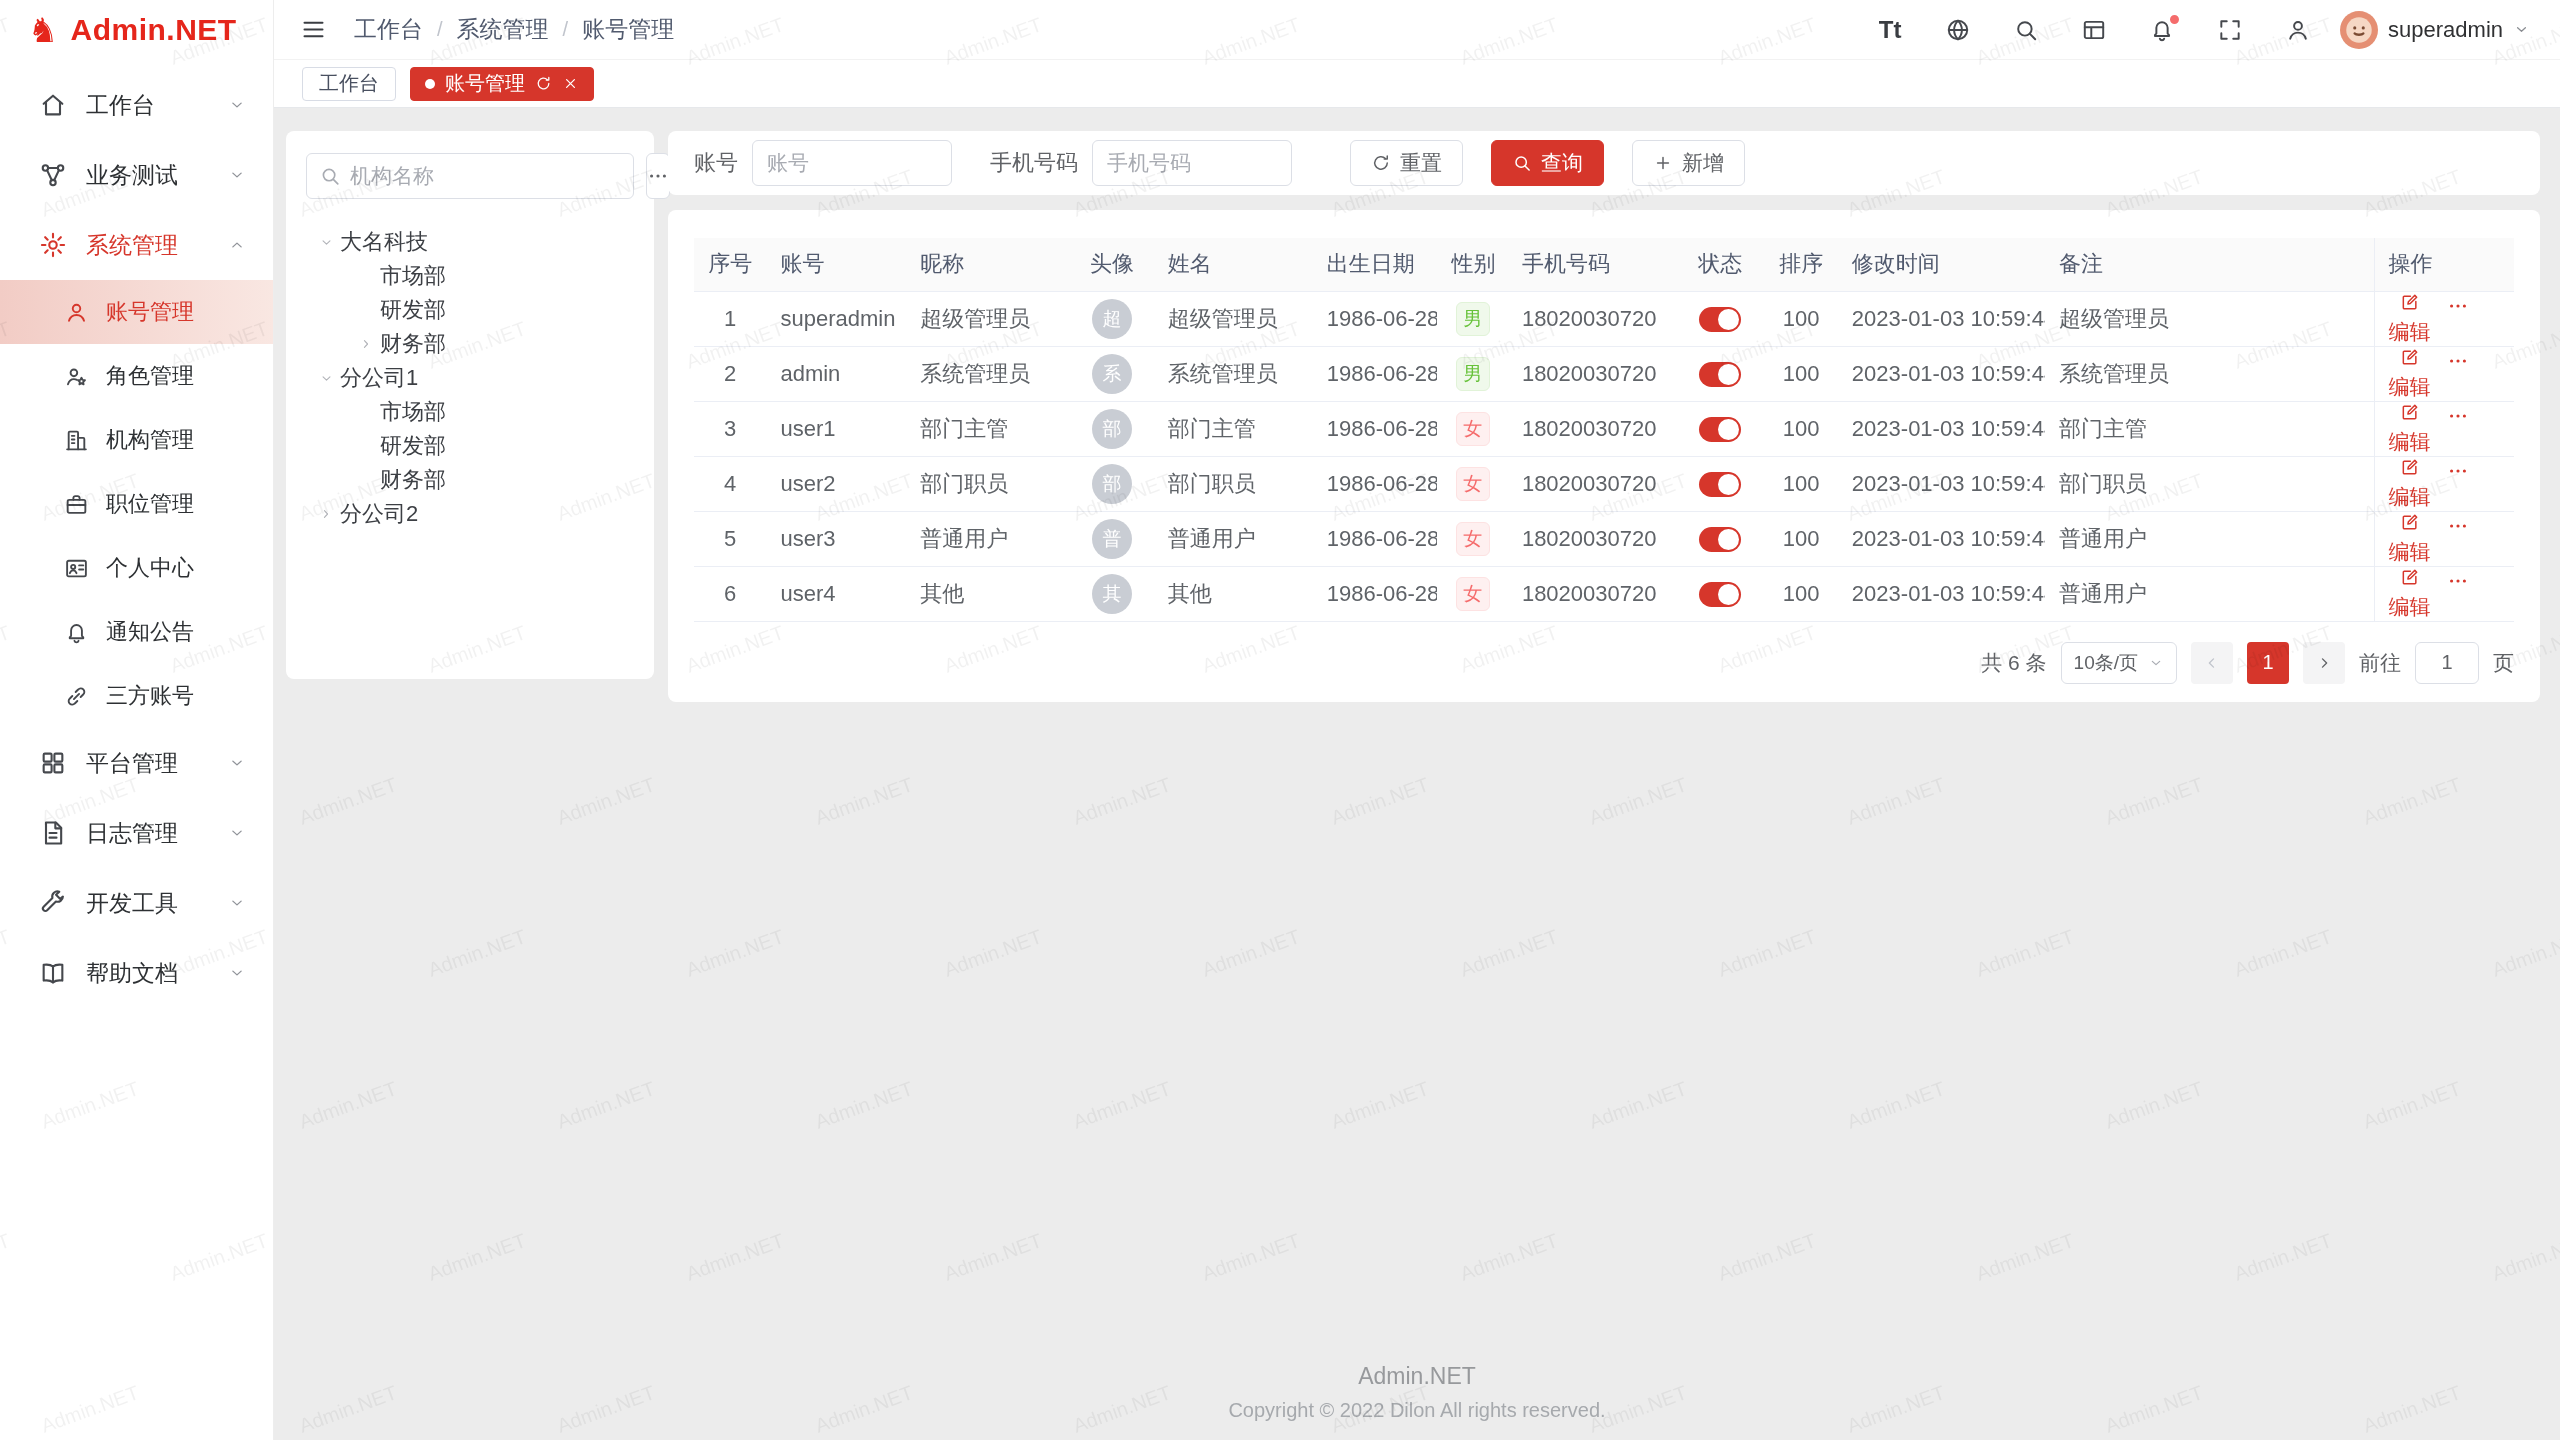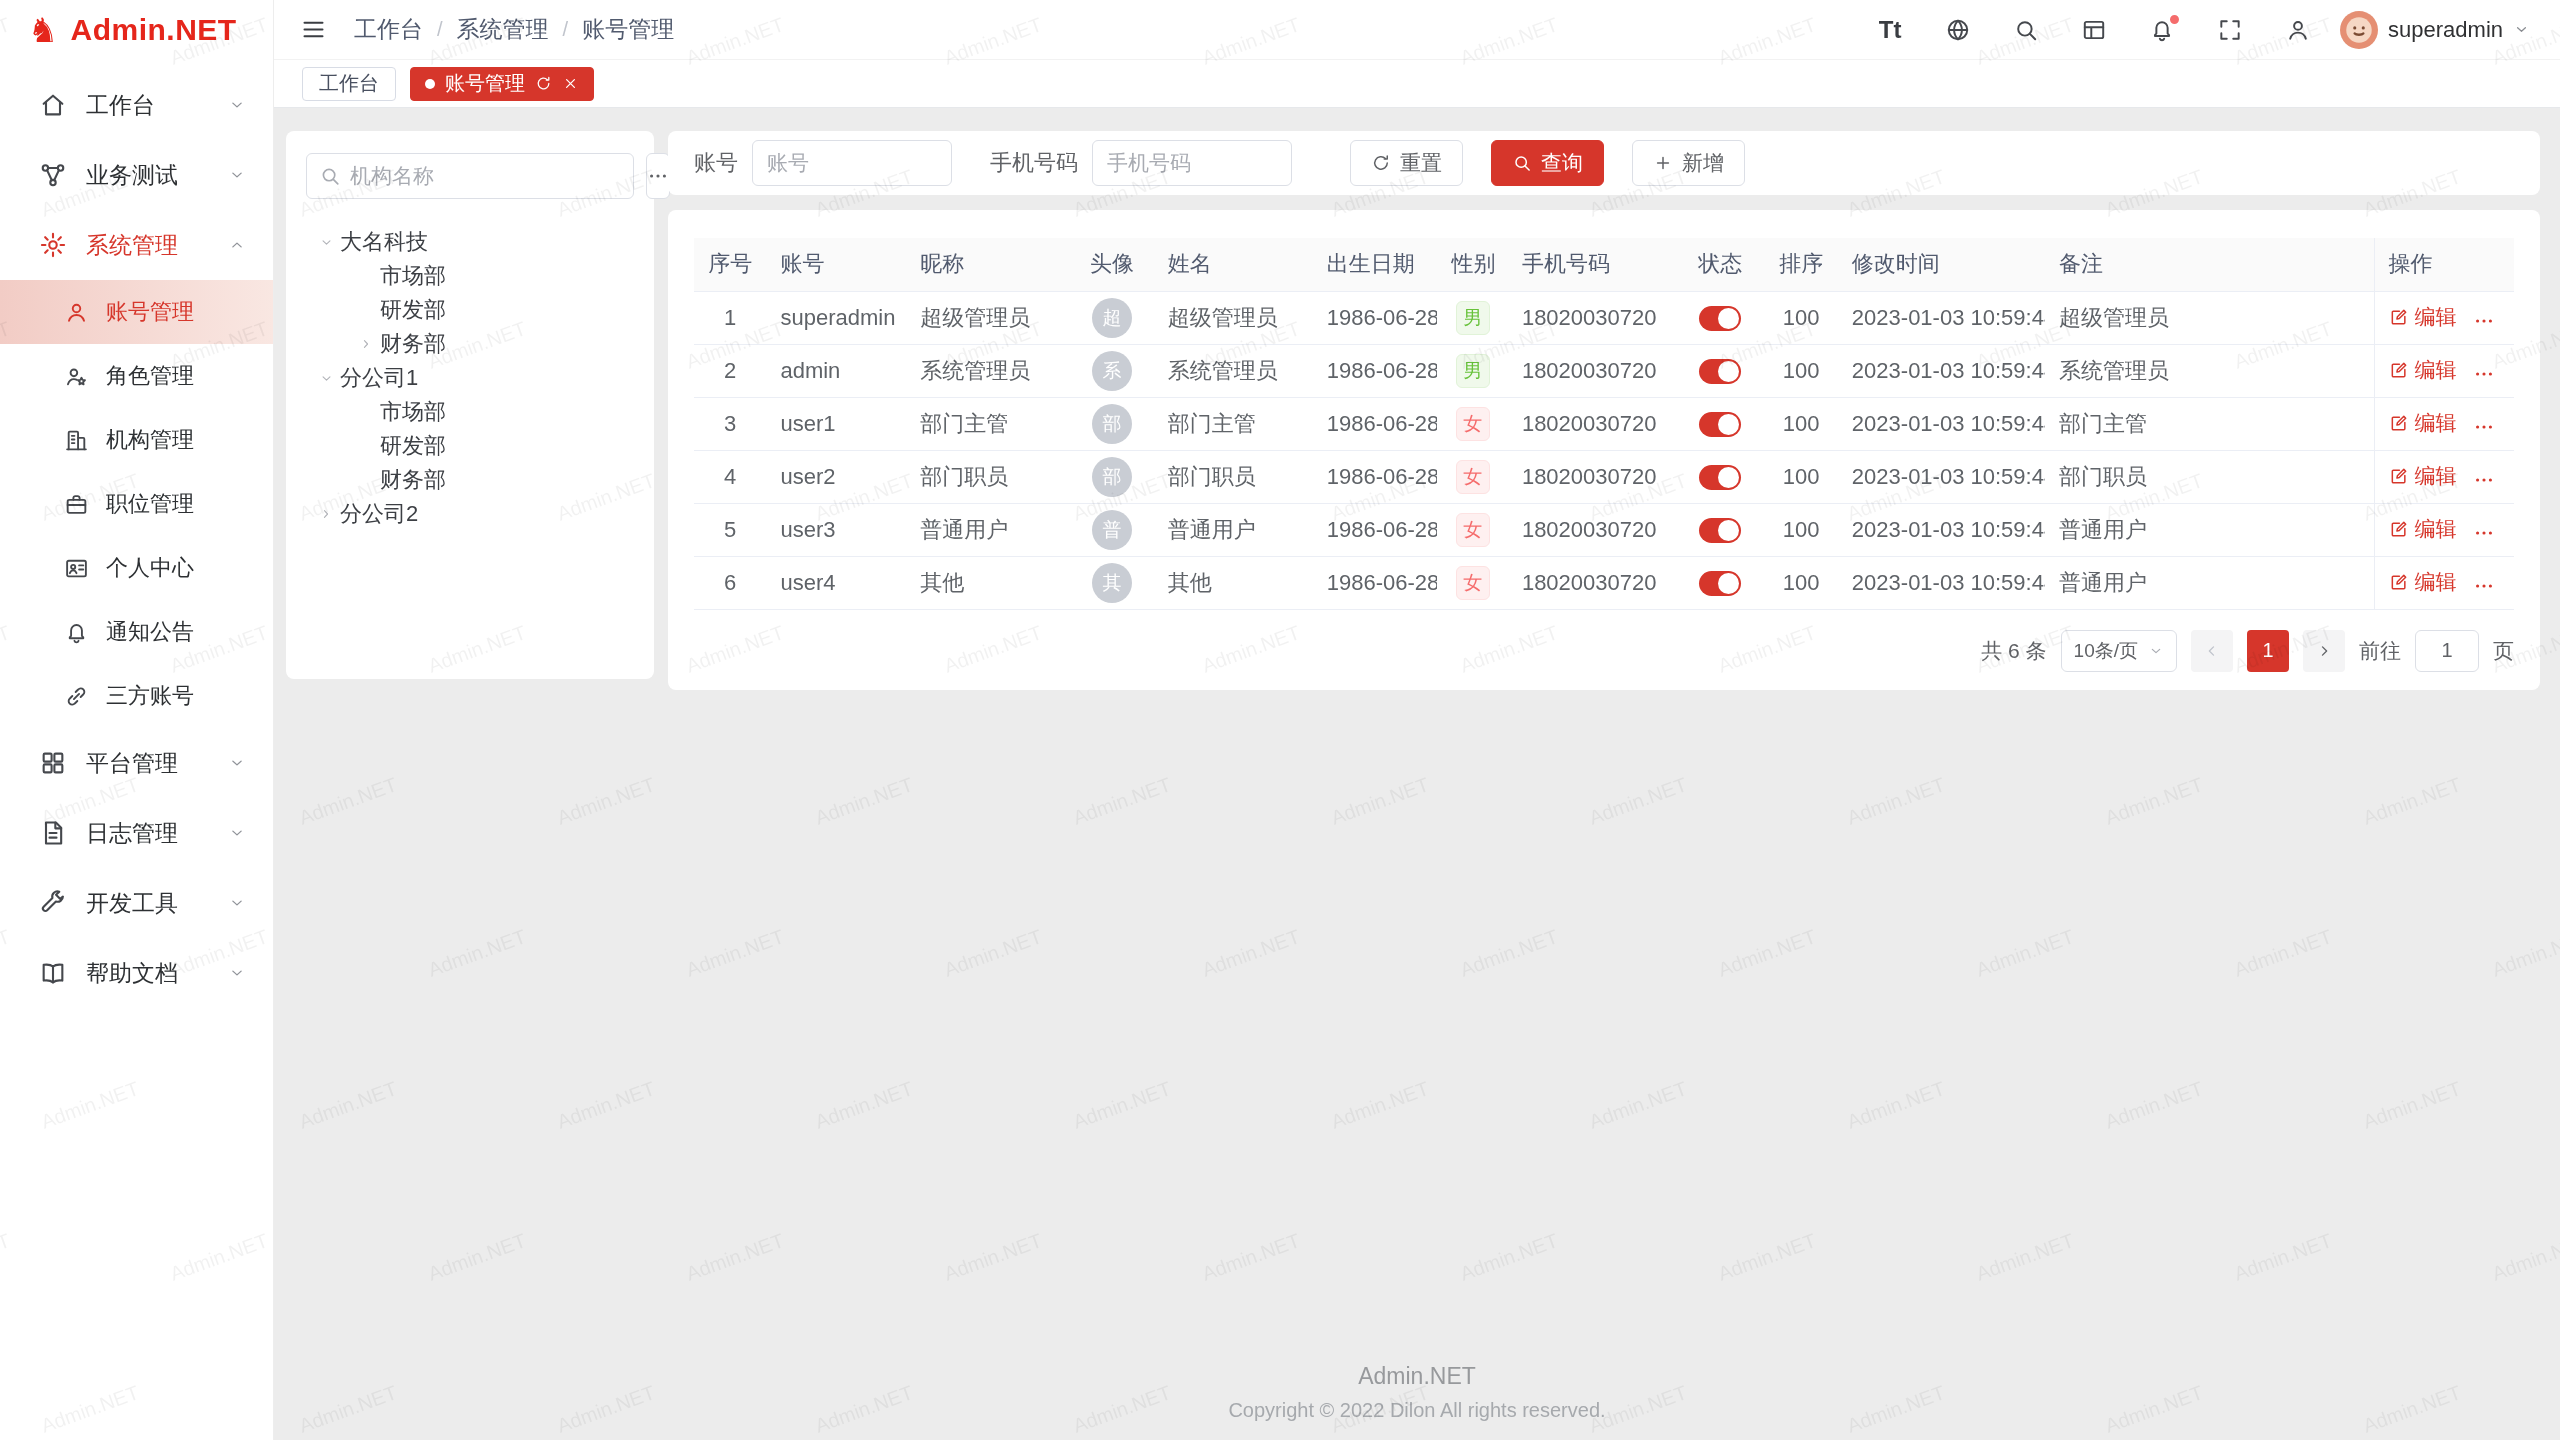--- a/index.html
+++ b/index.html
@@ -95,21 +95,21 @@
   th { background:#fafafa; font-weight:normal; color:#515a6e; font-size:22px; height:53px; text-align:left; padding:0 14px; border-bottom:1px solid #ebeef5; overflow:hidden; white-space:nowrap; }
   td { color:#5f6368; font-size:22px; height:53px; text-align:left; padding:0 14px; border-bottom:1px solid #ebeef5; background:#fff; overflow:hidden; white-space:nowrap; }
   th.c, td.c { text-align:center; }
   th.ops, td.ops { border-left:1px solid #ebeef5; }
   .avatar { display:inline-flex; width:40px; height:40px; border-radius:50%; background:#c9cdd4; color:#fff; font-size:19px; align-items:center; justify-content:center; }
   .badge { display:inline-block; min-width:34px; height:34px; line-height:32px; padding:0 6px; border-radius:6px; font-size:19px; }
   .badge.male { background:#f0f9eb; color:#67c23a; border:1px solid #e1f3d8; }
   .badge.female { background:#fef0f0; color:#f56c6c; border:1px solid #fde2e2; }
   .switch { display:inline-block; width:42px; height:25px; border-radius:13px; background:var(--brand); position:relative; vertical-align:middle; cursor:pointer; }
   .switch .knob { position:absolute; top:2px; right:2px; width:21px; height:21px; border-radius:50%; background:#fff; }
-  .edit { color:var(--brand); display:inline-flex; align-items:center; gap:6px; font-size:21px; cursor:pointer; }
+  .edit { color:var(--brand); display:inline-flex; align-items:center; gap:6px; font-size:21px; cursor:pointer;flex-direction:column; }
   .edit .ic { width:20px; height:20px; }
   .edit i { font-style:normal; }
   .more { color:var(--brand); margin-left:16px; display:inline-flex; vertical-align:middle; cursor:pointer; }
   .more .ic { width:22px; height:22px; }
 
   .pagination { display:flex; justify-content:flex-end; align-items:center; gap:14px; margin-top:20px; font-size:21px; color:#606266; }
   .page-size { height:42px; border:1px solid #dcdfe6; border-radius:6px; display:flex; align-items:center; gap:10px; padding:0 12px; font-size:19px; color:#606266; cursor:pointer; }
   .page-size .caret { color:#a8abb2; display:flex; }
   .page-size .caret .ic { width:16px; height:16px; }
   .pg-btn { min-width:42px; height:42px; border:none; border-radius:4px; background:#f4f4f5; color:#606266; display:flex; align-items:center; justify-content:center; font-size:20px; cursor:pointer; }

